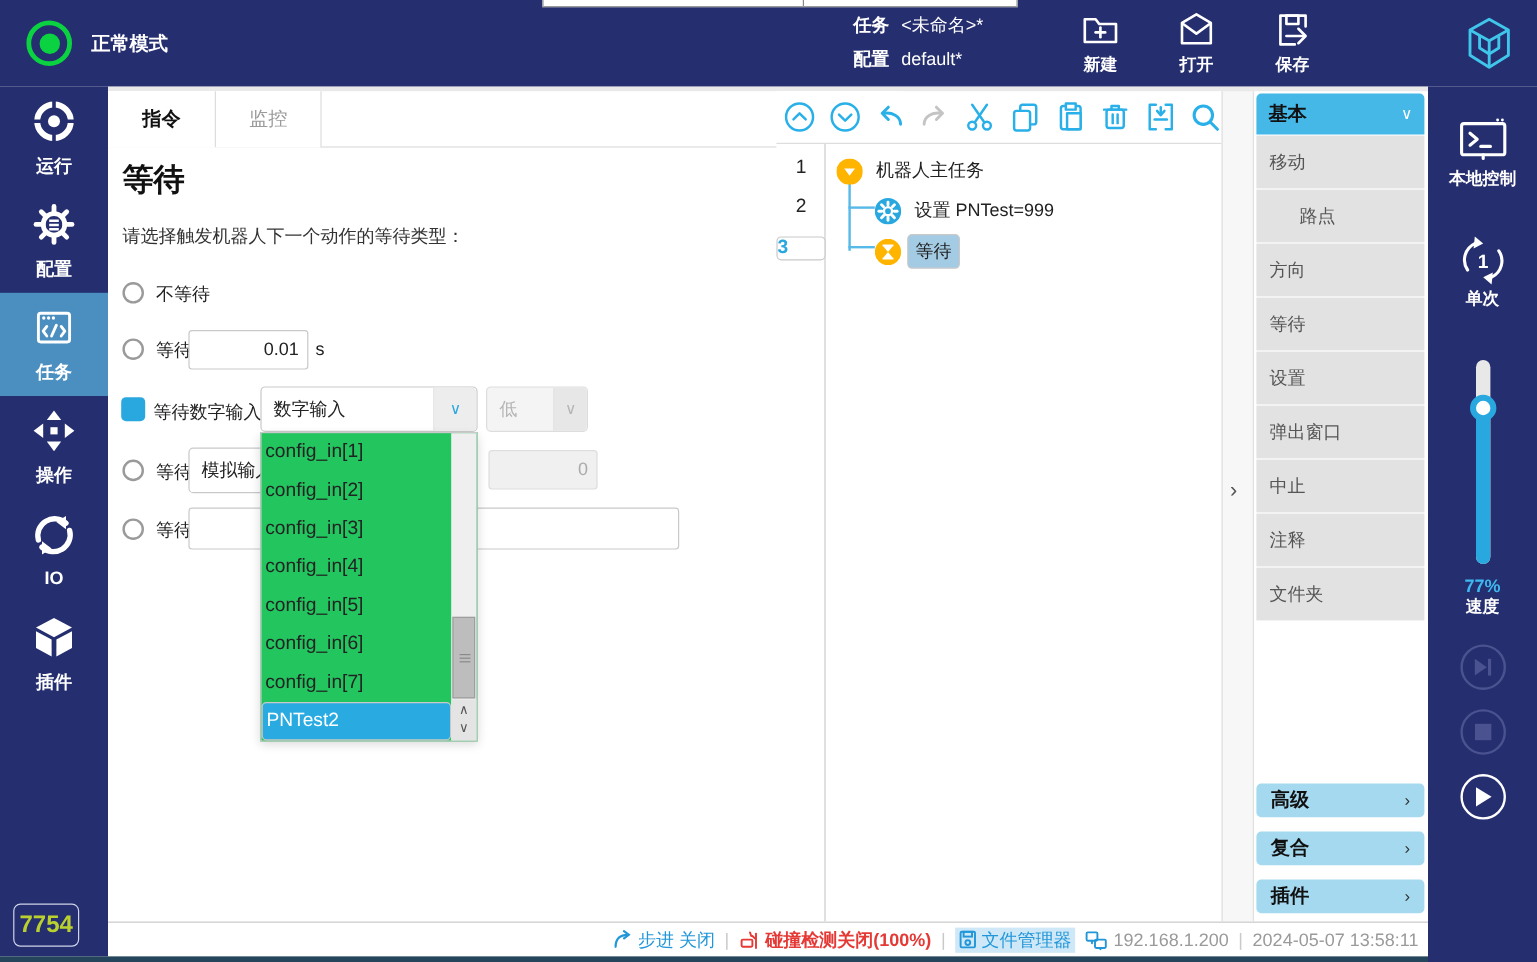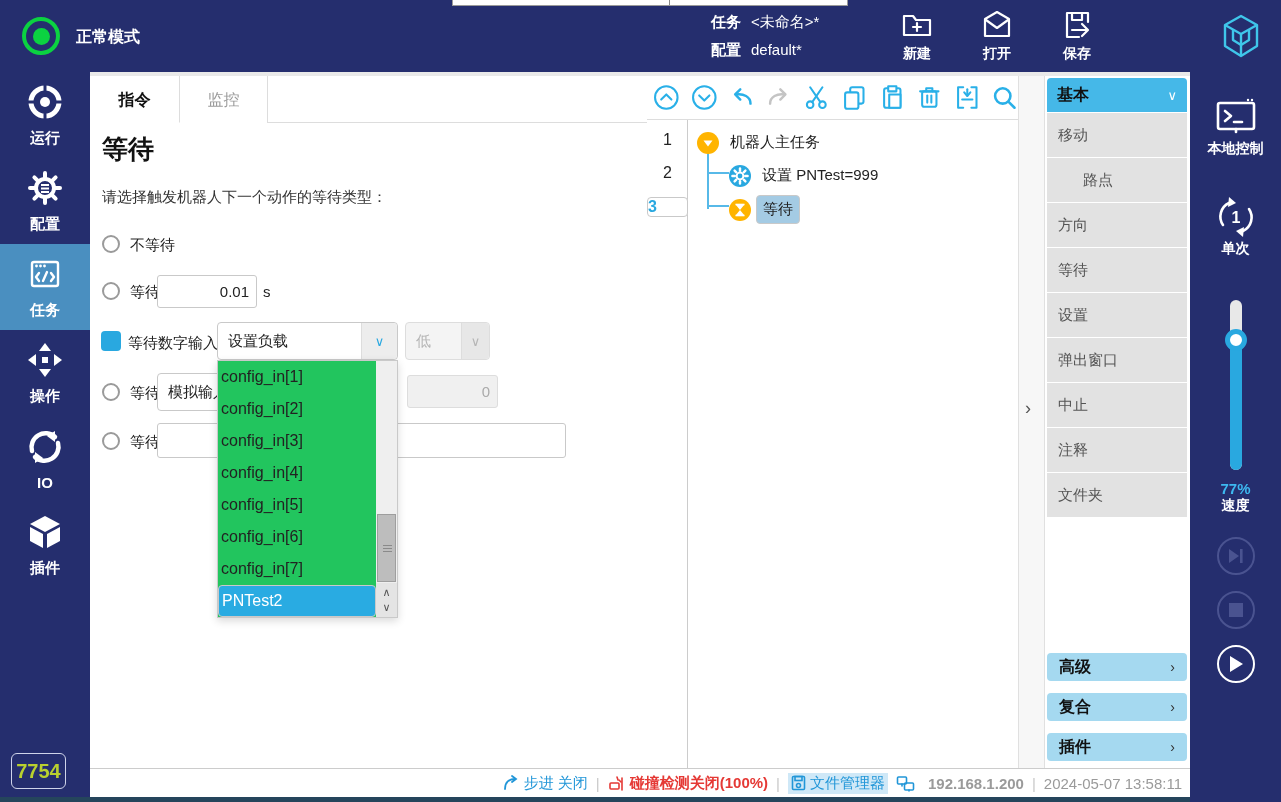--- a/index.html
+++ b/index.html
@@ -242,21 +242,21 @@
   <span class="optlbl abs" style="left:40px; top:160px;">不等待</span>
 
   <span class="radio abs" style="left:12px; top:206px;"></span>
   <span class="optlbl abs" style="left:40px; top:207px;">等待</span>
   <div class="inp abs" style="left:67px; top:199px; width:100px; height:33px; line-height:31px;">0.01</div>
   <span class="optlbl abs" style="left:173px; top:207px;">s</span>
 
   <span class="radio sel abs" style="left:11px; top:255px;"></span>
   <span class="optlbl abs" style="left:38px; top:258px;">等待数字输入</span>
   <div class="sel abs" style="left:127px; top:246px; width:181px; height:38px;">
-    <span class="txt">设置负载</span>
+    <span class="txt">数字输入</span>
     <span class="chev">∨</span>
   </div>
   <div class="sel dis abs" style="left:315px; top:246px; width:85px; height:38px;">
     <span class="txt">低</span>
     <span class="chev" style="width:28px;">∨</span>
   </div>
 
   <span class="radio abs" style="left:12px; top:307px;"></span>
   <span class="optlbl abs" style="left:40px; top:308px;">等待</span>
   <div class="sel abs" style="left:67px; top:297px; width:198px; height:38px;">
@@ -494,21 +494,21 @@
   </span>
   <span class="st-sep">|</span>
   <span class="st-chip">
     <svg width="15" height="16" viewBox="0 0 15 16" fill="none" stroke="#2196d8" stroke-width="1.6">
         <rect x="1.5" y="1.5" width="12" height="13" rx="1"></rect>
         <rect x="4" y="1.5" width="7" height="4"></rect>
         <circle cx="7.5" cy="10.5" r="2"></circle>
       </svg>
     <span class="st-blue">文件管理器</span>
   </span>
-  <span style="display:flex;align-items:flex-start;gap:13px;font-weight:bold;">
+  <span style="display:flex;align-items:flex-start;gap:5px;">
     <svg width="19" height="17" viewBox="0 0 19 17" fill="none" stroke="#2196d8" stroke-width="1.6" stroke-linecap="round">
         <rect x="1.5" y="2" width="9" height="7" rx="1"></rect>
         <rect x="8.5" y="8" width="9" height="7" rx="1"></rect>
         <line x1="6" y1="9" x2="6" y2="11"></line>
         <line x1="13" y1="15" x2="13" y2="16"></line>
       </svg>
     <span class="st-grey">192.168.1.200</span>
   </span>
   <span class="st-sep">|</span>
   <span class="st-grey">2024-05-07 13:58:11</span>

